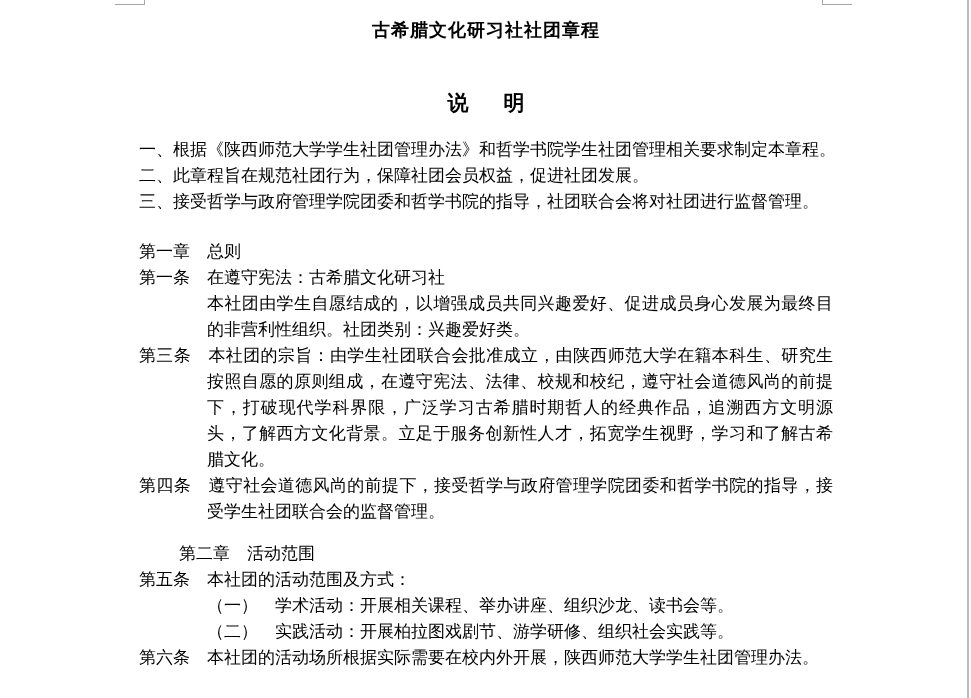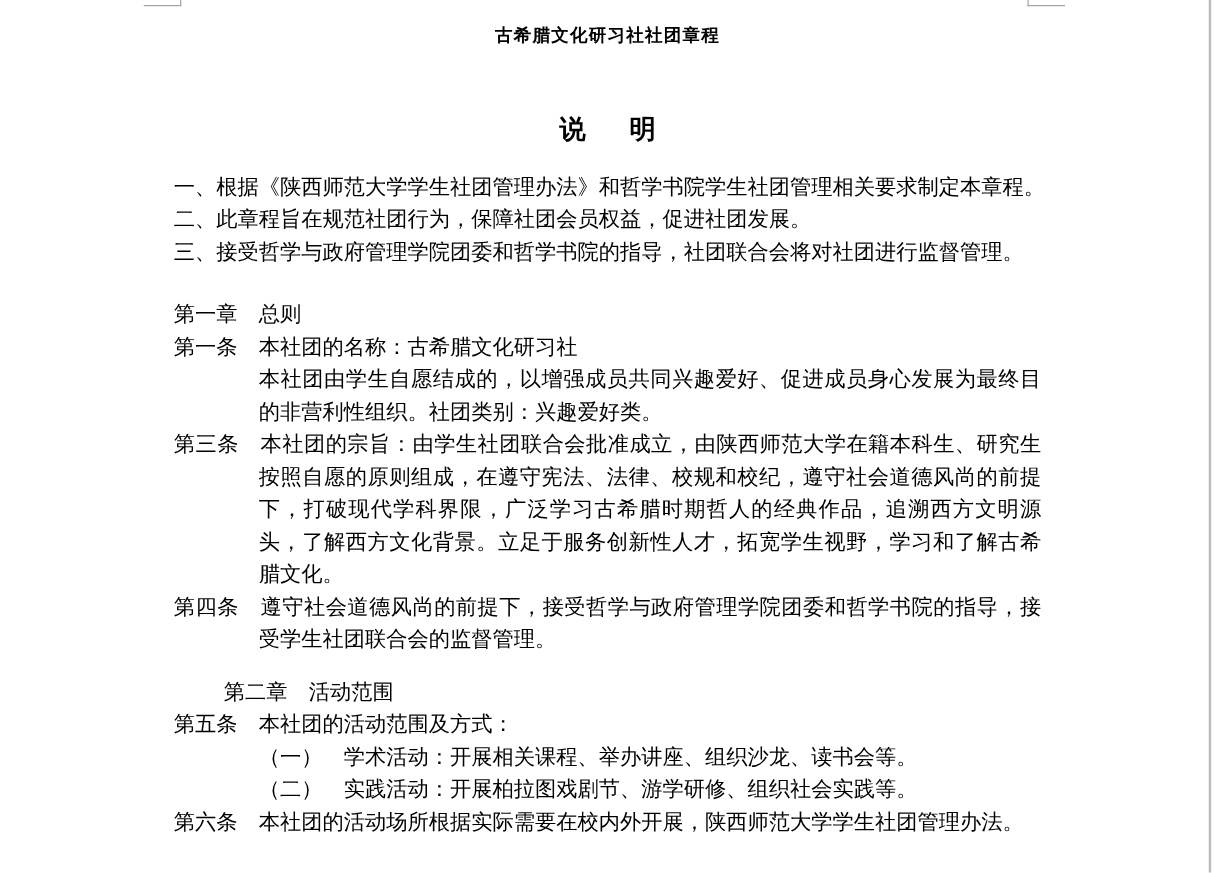--- a/index.html
+++ b/index.html
@@ -15,21 +15,21 @@
   .tl-v{left:144px;top:0;width:1px;height:5px;}
   .tr-h{left:822px;top:4px;width:30px;height:1px;}
   .tr-v{left:822px;top:0;width:1px;height:5px;}
 
   
   .page-edge{position:absolute;left:967px;top:0;width:2px;height:698px;background:#bdbdbd;}
 
   .content{position:absolute;left:139px;top:0;width:694px;}
 
   h1.doc-title{
-    margin:14px 0 0 0;font-size:14px;line-height:32px;font-weight:bold;
+    margin:14px 0 0 0;font-size:18px;line-height:32px;font-weight:bold;
     text-align:center;letter-spacing:1px;
   }
   h2.doc-subtitle{
     margin:42px 0 0 0;font-size:21px;line-height:30px;font-weight:bold;
     text-align:center;letter-spacing:7px;padding-left:7px;
   }
 
   #notes{margin-top:19px;}
   .note{font-size:17px;line-height:26px;white-space:nowrap;}
 
@@ -54,21 +54,21 @@
   <div class="content">
     <h1 class="doc-title">古希腊文化研习社社团章程</h1>
     <h2 class="doc-subtitle">说　明</h2>
     <div id="notes">
         <div class="note">一、根据《陕西师范大学学生社团管理办法》和哲学书院学生社团管理相关要求制定本章程。</div>
         <div class="note">二、此章程旨在规范社团行为，保障社团会员权益，促进社团发展。</div>
         <div class="note">三、接受哲学与政府管理学院团委和哲学书院的指导，社团联合会将对社团进行监督管理。</div>
       </div>
     <div id="blocks">
         <div class="chapter">第一章　总则</div>
-        <div class="article">第一条　本社团的名称：古希腊文化研习社</div>
+        <div class="article">第一条　在遵守宪法：古希腊文化研习社</div>
         <div class="indented">本社团由学生自愿结成的，以增强成员共同兴趣爱好、促进成员身心发展为最终目的非营利性组织。社团类别：兴趣爱好类。</div>
         <div class="article">第三条　本社团的宗旨：由学生社团联合会批准成立，由陕西师范大学在籍本科生、研究生按照自愿的原则组成，在遵守宪法、法律、校规和校纪，遵守社会道德风尚的前提下，打破现代学科界限，广泛学习古希腊时期哲人的经典作品，追溯西方文明源头，了解西方文化背景。立足于服务创新性人才，拓宽学生视野，学习和了解古希腊文化。</div>
         <div class="article">第四条　遵守社会道德风尚的前提下，接受哲学与政府管理学院团委和哲学书院的指导，接受学生社团联合会的监督管理。</div>
         <div class="chapter" style="margin-top: 16px; margin-left: 40px;">第二章　活动范围</div>
         <div class="article">第五条　本社团的活动范围及方式：</div>
         <div class="subitem">（一）　学术活动：开展相关课程、举办讲座、组织沙龙、读书会等。</div>
         <div class="subitem">（二）　实践活动：开展柏拉图戏剧节、游学研修、组织社会实践等。</div>
         <div class="article">第六条　本社团的活动场所根据实际需要在校内外开展，陕西师范大学学生社团管理办法。</div>
       </div>
   </div>

